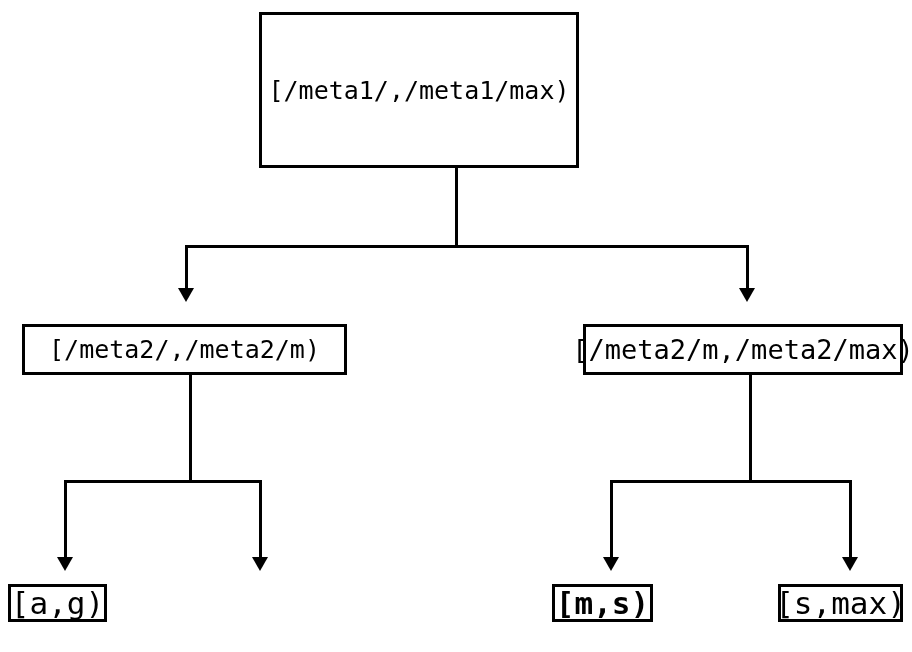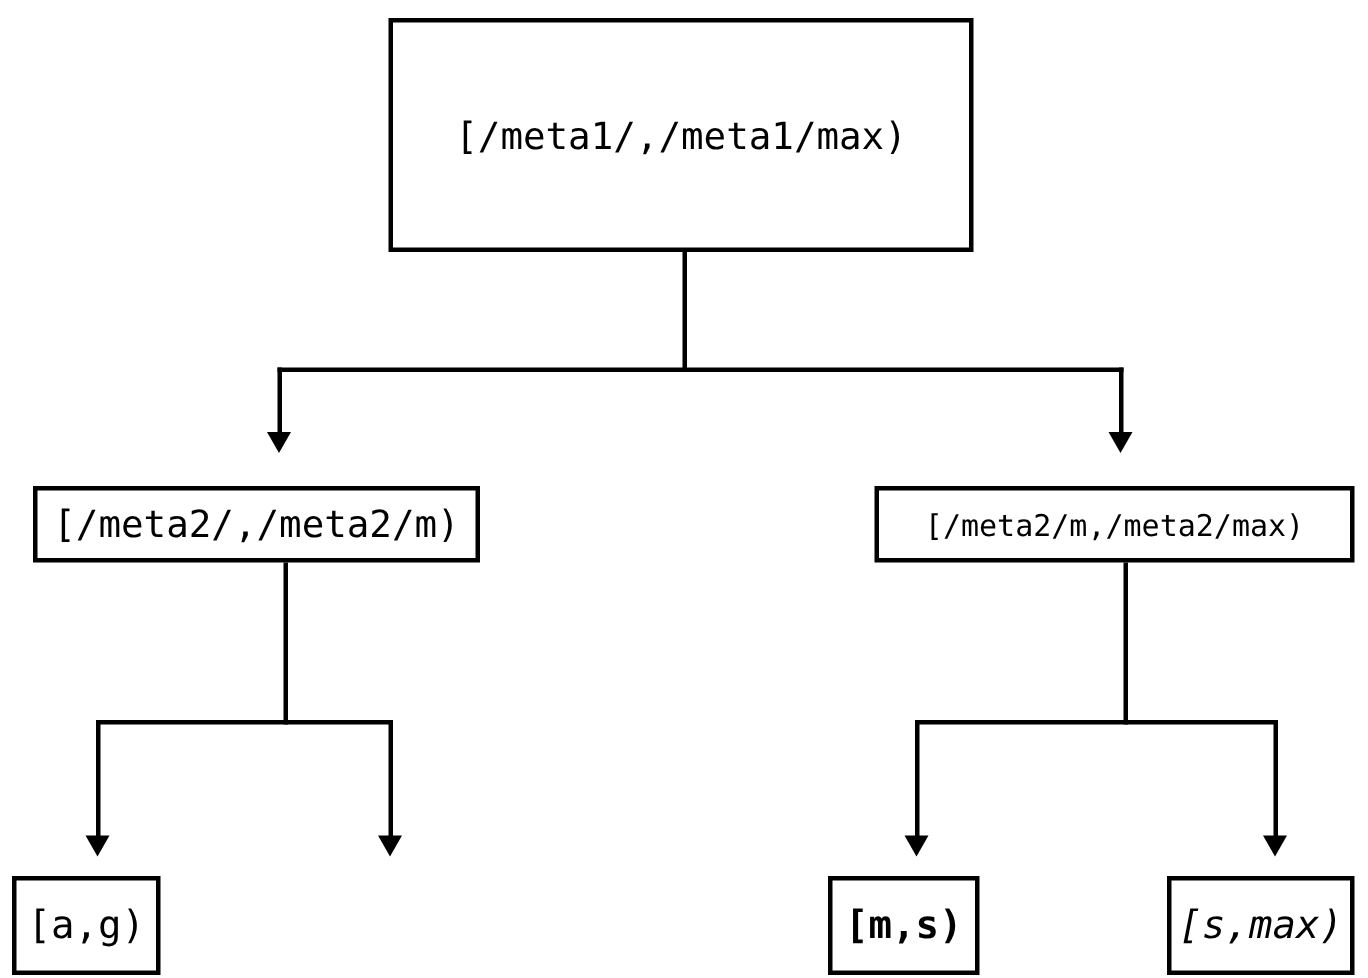--- a/index.html
+++ b/index.html
@@ -31,47 +31,47 @@
     white-space: nowrap;
   }
   .node-label {
     display: block;
     line-height: 1;
     letter-spacing: 0px;
   }
   #node-root {
     left: 259px;
     top: 12px;
-    width: 390px;
+    width: 320px;
     height: 156px;
     font-size: 25px;
   }
   #node-mid-left {
     left: 22px;
     top: 324px;
-    width: 298px;
+    width: 325px;
     height: 51px;
     font-size: 25px;
   }
   #node-mid-right {
     left: 583px;
     top: 324px;
     width: 320px;
     height: 51px;
-    font-size: 20px;
+    font-size: 27px;
   }
   .leaf-box {
     top: 584px;
-    height: 66px;
-    font-size: 26px;
+    height: 38px;
+    font-size: 31px;
   }
   #node-leaf-ag  { left: 8px;   width: 99px; }
   #node-leaf-gm  { left: 205px; width: 99px; }
   #node-leaf-ms  { left: 552px; width: 101px; font-weight: bold; }
-  #node-leaf-smax{ left: 778px; width: 125px; font-style: italic; }
+  #node-leaf-smax{ left: 778px; width: 125px; }
 
   
   .edge-v {
     position: absolute;
     width: 3px;
     background: #000000;
   }
   .edge-h {
     position: absolute;
     height: 3px;

